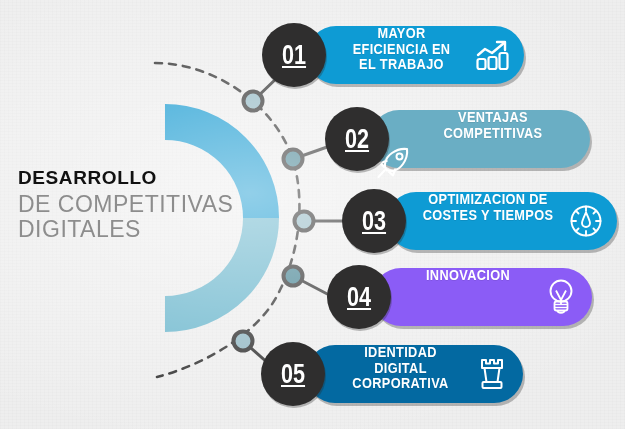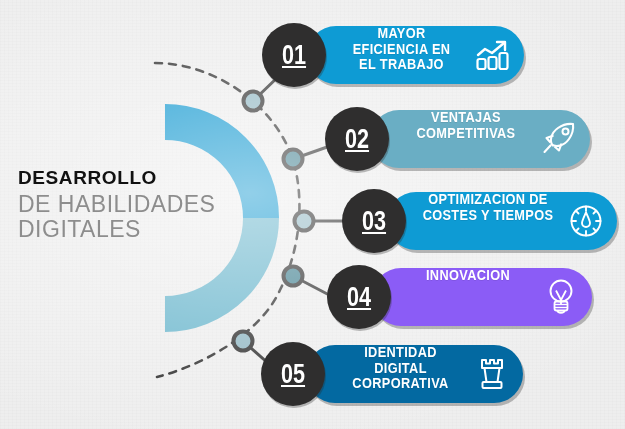--- a/index.html
+++ b/index.html
@@ -115,21 +115,21 @@
       <circle cx="304" cy="221" r="9.5" fill="#8fb6c2" stroke="#2b2b2b" stroke-width="4"></circle>
       <circle cx="293" cy="276" r="9.5" fill="#3f7f8f" stroke="#2b2b2b" stroke-width="4"></circle>
       <circle cx="243" cy="341" r="9.5" fill="#8fb6c2" stroke="#2b2b2b" stroke-width="4"></circle>
     </g>
   </svg>
 
   <div class="vign"></div>
 
   <div class="titleblock">
     <div class="t-main">DESARROLLO</div>
-    <div class="t-sub">DE HABILIDADES</div>
+    <div class="t-sub">DE COMPETITIVAS</div>
     <div class="t-sub">DIGITALES</div>
   </div>
 
   <div class="row" style="left:262px;top:26px;width:262px;">
     <div class="pill" style="left:45px;width:217px;background:#0e9bd4;">
       <div class="ptext" style="margin-left:26px;">MAYOR EFICIENCIA EN
 EL TRABAJO</div>
       <div class="picon">
         <svg width="36" height="34" viewBox="0 0 36 34">
           <path d="M3 17 L10 11 L17 15 L29 5" fill="none" stroke="#fff" stroke-width="2.4" stroke-linecap="round" stroke-linejoin="round"></path>
@@ -139,21 +139,21 @@
           <rect x="24.5" y="15" width="8" height="16" rx="2" fill="none" stroke="#fff" stroke-width="2.2"></rect>
         </svg>
       </div>
     </div>
     <div class="badge" style="left:0;">
       <span>01</span>
     </div>
   </div>
 
   <div class="row" style="left:325px;top:110px;width:265px;">
-    <div class="pill" style="left:45px;width:220px;background:#6aaec4;">
+    <div class="pill" style="left:45px;width:220px;background:#6aaec4;flex-direction:column;">
       <div class="ptext" style="margin-left:26px;">VENTAJAS
 COMPETITIVAS</div>
       <div class="picon">
         <svg width="38" height="36" viewBox="0 0 38 36">
           <path d="M13 25 C9 20 11 12 18 7 C23 3.5 29 2.5 33 3 C33.5 7 32.5 13 29 18 C24 25 16 27 11 23" fill="none" stroke="#fff" stroke-width="2.1" stroke-linejoin="round"></path>
           <circle cx="25.5" cy="10.5" r="3" fill="none" stroke="#fff" stroke-width="2"></circle>
           <path d="M13.5 14.5 L6.5 17 L10.5 21.5" fill="none" stroke="#fff" stroke-width="2.1" stroke-linejoin="round"></path>
           <path d="M21.5 22.5 L19 29.5 L14.5 25.5" fill="none" stroke="#fff" stroke-width="2.1" stroke-linejoin="round"></path>
           <path d="M10.5 24.5 L4.5 31" fill="none" stroke="#fff" stroke-width="2.1" stroke-linecap="round"></path>
         </svg>

